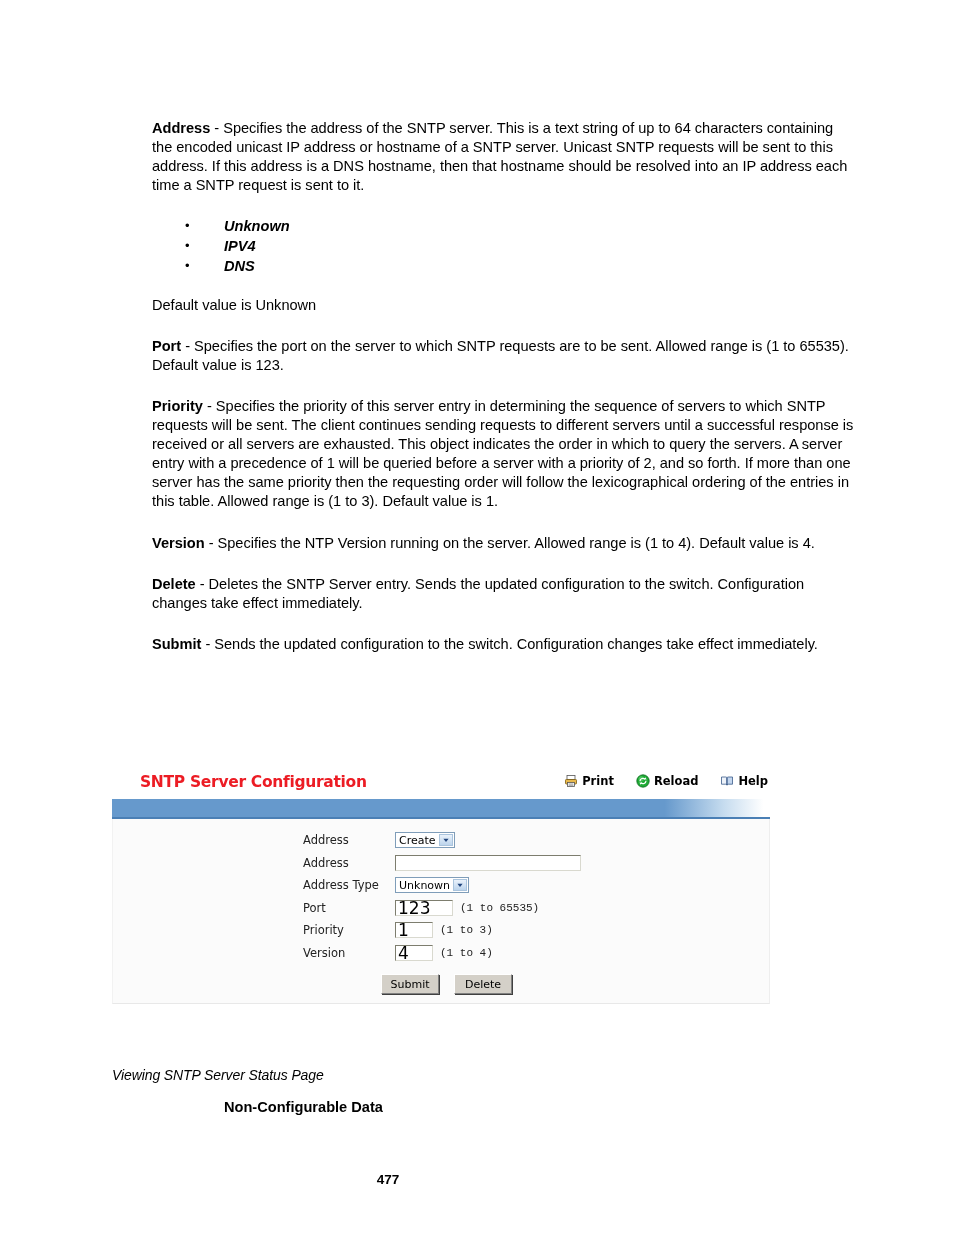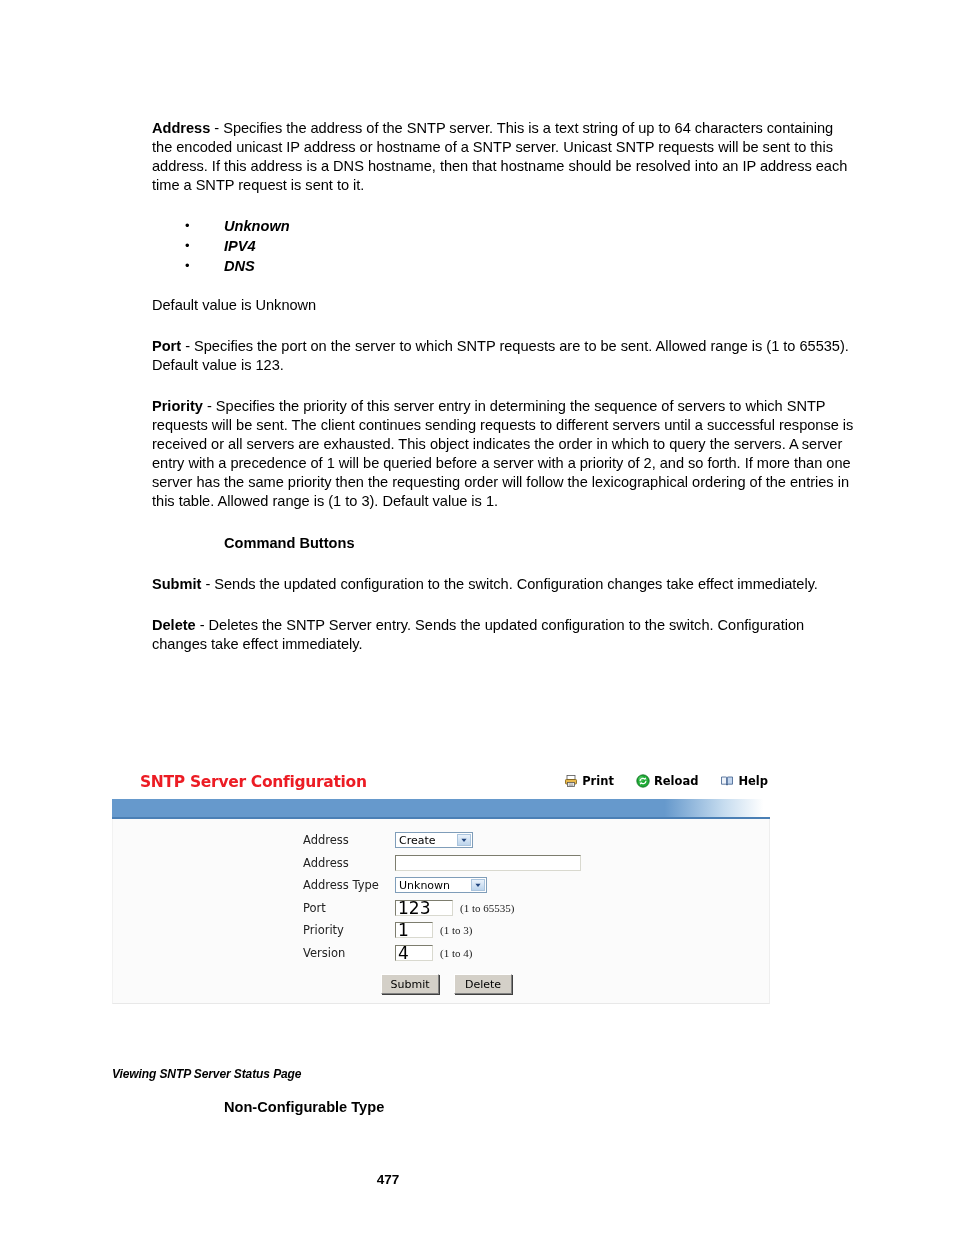--- a/index.html
+++ b/index.html
@@ -159,21 +159,21 @@
     align-items: center;
     height: 16px;
     border: 1px solid #7f9db9;
     background: #ffffff;
     padding: 0 1px 0 3px;
     font-size: 11px;
     color: #000000;
     box-sizing: border-box;
     cursor: pointer;
   }
-  .sel .selval { padding-right: 21px; white-space: nowrap; }
+  .sel .selval { padding-right: 3px; white-space: nowrap; }
   .sel .arrow {
     width: 14px; height: 12px;
     background: linear-gradient(to bottom, #eaf2fb, #bcd4ec);
     border: 1px solid #aac4dd;
     box-sizing: border-box;
     display: flex; align-items: center; justify-content: center;
   }
   .sel .arrow svg { display: block; }
 
   
@@ -194,21 +194,21 @@
   }
   .tin.wide  { width: 186px; }
   .tin.med   { width: 58px; }
   .tin.small { width: 38px; }
 
   .hint {
     font-size: 11px;
     color: #222222;
     margin-left: 7px;
     white-space: nowrap;
-    font-family: Liberation Serif, serif;
+    font-family: Liberation Mono, monospace;
   }
 
   .btnrow {
     position: absolute;
     left: 268px;
     top: 155px;
     display: flex;
     gap: 15px;
   }
   .btn {
@@ -228,22 +228,22 @@
     justify-content: center;
     cursor: pointer;
     box-sizing: border-box;
   }
 
   
   .h-section {
     position: absolute;
     left: 112px;
     top: 1056px;
-    font-size: 12px;
-    font-weight: bold;
+    font-size: 14px;
+    font-weight: normal;
     font-style: italic;
     letter-spacing: -0.1px;
   }
   .h-sub {
     position: absolute;
     left: 224px;
     top: 1088px;
     font-size: 14.6px;
     font-weight: bold;
   }
@@ -273,26 +273,26 @@
       <li>IPV4</li>
       <li>DNS</li>
     </ul>
 
     <p class="para">Default value is Unknown</p>
 
     <p class="para"><b>Port</b><span> - Specifies the port on the server to which SNTP requests are to be sent. Allowed range is (1 to 65535). Default value is 123.</span></p>
 
     <p class="para"><b>Priority</b><span> - Specifies the priority of this server entry in determining the sequence of servers to which SNTP requests will be sent. The client continues sending requests to different servers until a successful response is received or all servers are exhausted. This object indicates the order in which to query the servers. A server entry with a precedence of 1 will be queried before a server with a priority of 2, and so forth. If more than one server has the same priority then the requesting order will follow the lexicographical ordering of the entries in this table. Allowed range is (1 to 3). Default value is 1.</span></p>
 
-
-    <p class="subhead">Command Buttons</p>
+    <p class="para"><b>Version</b><span> - Specifies the NTP Version running on the server. Allowed range is (1 to 4). Default value is 4.</span></p>
+
+
+    <p class="para"><b>Delete</b><span> - Deletes the SNTP Server entry. Sends the updated configuration to the switch. Configuration changes take effect immediately.</span></p>
 
     <p class="para"><b>Submit</b><span> - Sends the updated configuration to the switch. Configuration changes take effect immediately.</span></p>
-
-    <p class="para"><b>Delete</b><span> - Deletes the SNTP Server entry. Sends the updated configuration to the switch. Configuration changes take effect immediately.</span></p>
 
   </div>
 
   <div class="shot">
 
     <div class="shot-header">
       <div class="shot-title">SNTP Server Configuration</div>
 
       <div class="shot-tools">
 
@@ -406,17 +406,17 @@
 
       <div class="btnrow">
         <div class="btn">Submit</div>
         <div class="btn">Delete</div>
       </div>
 
     </div>
   </div>
 
   <div class="h-section">Viewing SNTP Server Status Page</div>
-  <div class="h-sub">Non-Configurable Type</div>
+  <div class="h-sub">Non-Configurable Data</div>
 
   <div class="pageno">477</div>
 
 </div>
 
 </body></html>

